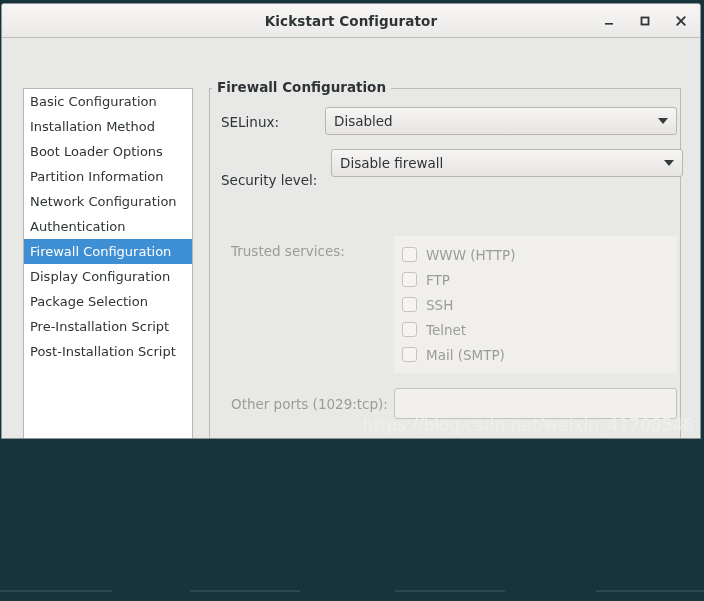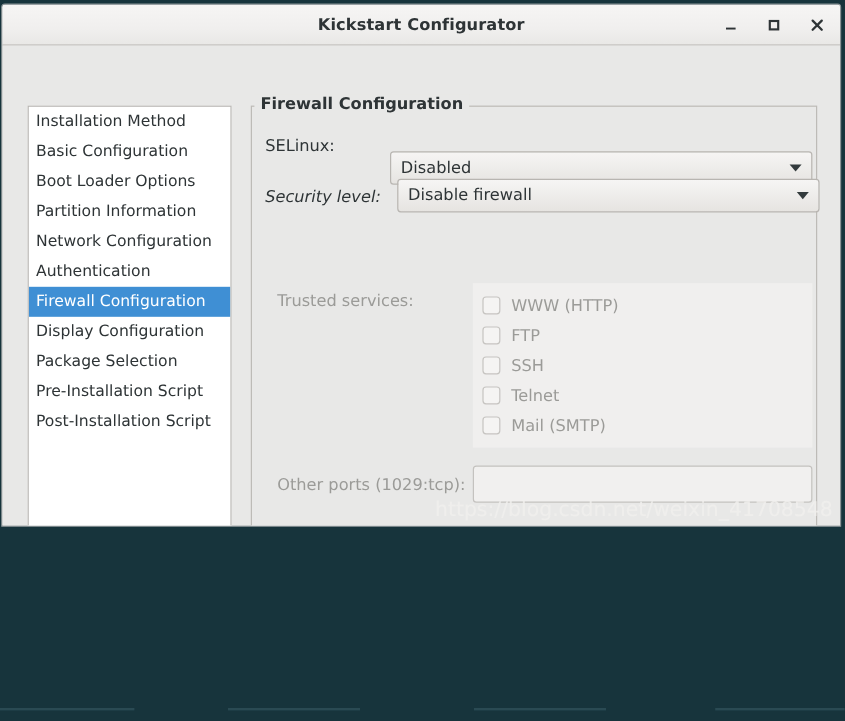--- a/index.html
+++ b/index.html
@@ -119,21 +119,21 @@
     position: absolute;
     left: 210px; top: 41px;
     background: #e8e8e7;
     padding: 0 5px;
     font-size: 13.5px;
     font-weight: bold;
     color: #2e3436;
   }
   
   .row-selinux { position: absolute; left: 219px; top: 70px; }
-  .row-seclevel { position: absolute; left: 219px; top: 112px; font-style: italic; }
+  .row-seclevel { position: absolute; left: 219px; top: 128px; }
   .flabel {
     font-size: 13.5px;
     color: #2e3436;
     line-height: 28px;
   }
   .combo {
     position: absolute;
     width: 352px; height: 28px;
     background: linear-gradient(to bottom, #f6f5f4 0%, #e6e4e1 100%);
     border: 1px solid #b8b5b1;
@@ -151,21 +151,21 @@
     white-space: nowrap;
     overflow: hidden;
   }
   .combo-arrow {
     flex: 0 0 auto;
     width: 0; height: 0;
     border-left: 5px solid transparent;
     border-right: 5px solid transparent;
     border-top: 6px solid #333b3d;
   }
-  .combo-selinux { left: 323px; top: 69px; margin-top: 19px; }
+  .combo-selinux { left: 323px; top: 69px; }
   .combo-seclevel { left: 329px; top: 111px; }
   
   .ts-label {
     position: absolute;
     left: 229px; top: 205px;
     font-size: 13.5px;
     color: #9b9b98;
   }
   .ts-panel {
     position: absolute;
@@ -259,22 +259,22 @@
             <path d="M3.2 3.2 L10.8 10.8 M10.8 3.2 L3.2 10.8" stroke="#2e3436" stroke-width="1.9" stroke-linecap="round"></path>
           </svg>
         </div>
       </div>
     </div>
 
 
     <div class="wbody">
 
       <div class="sidebar">
+        <div class="side-item">Basic Configuration</div>
         <div class="side-item">Installation Method</div>
-        <div class="side-item">Basic Configuration</div>
         <div class="side-item">Boot Loader Options</div>
         <div class="side-item">Partition Information</div>
         <div class="side-item">Network Configuration</div>
         <div class="side-item">Authentication</div>
         <div class="side-item selected">Firewall Configuration</div>
         <div class="side-item">Display Configuration</div>
         <div class="side-item">Package Selection</div>
         <div class="side-item">Pre-Installation Script</div>
         <div class="side-item">Post-Installation Script</div>
       </div>

